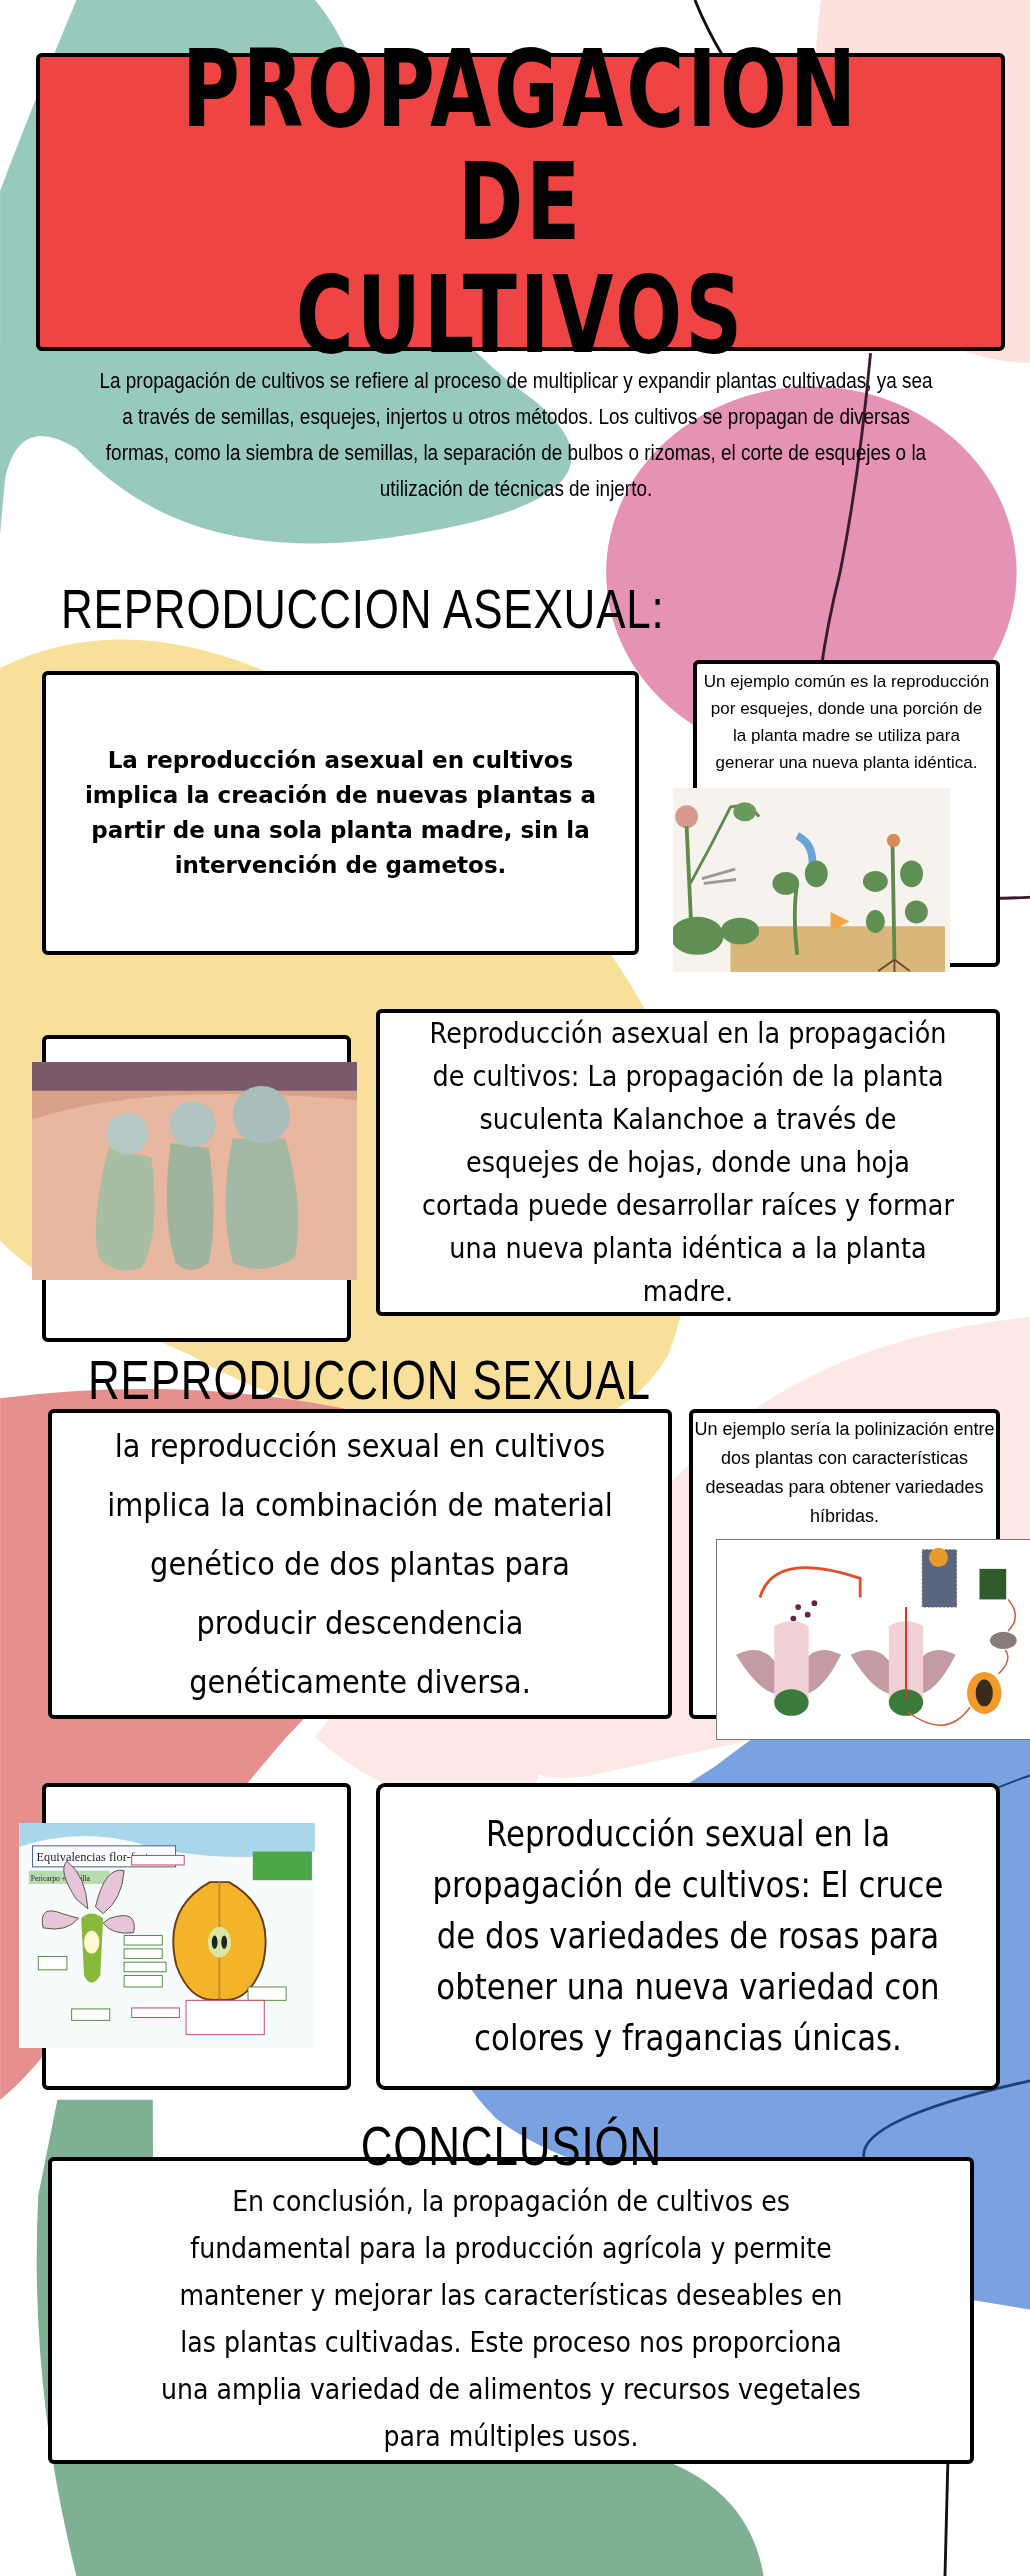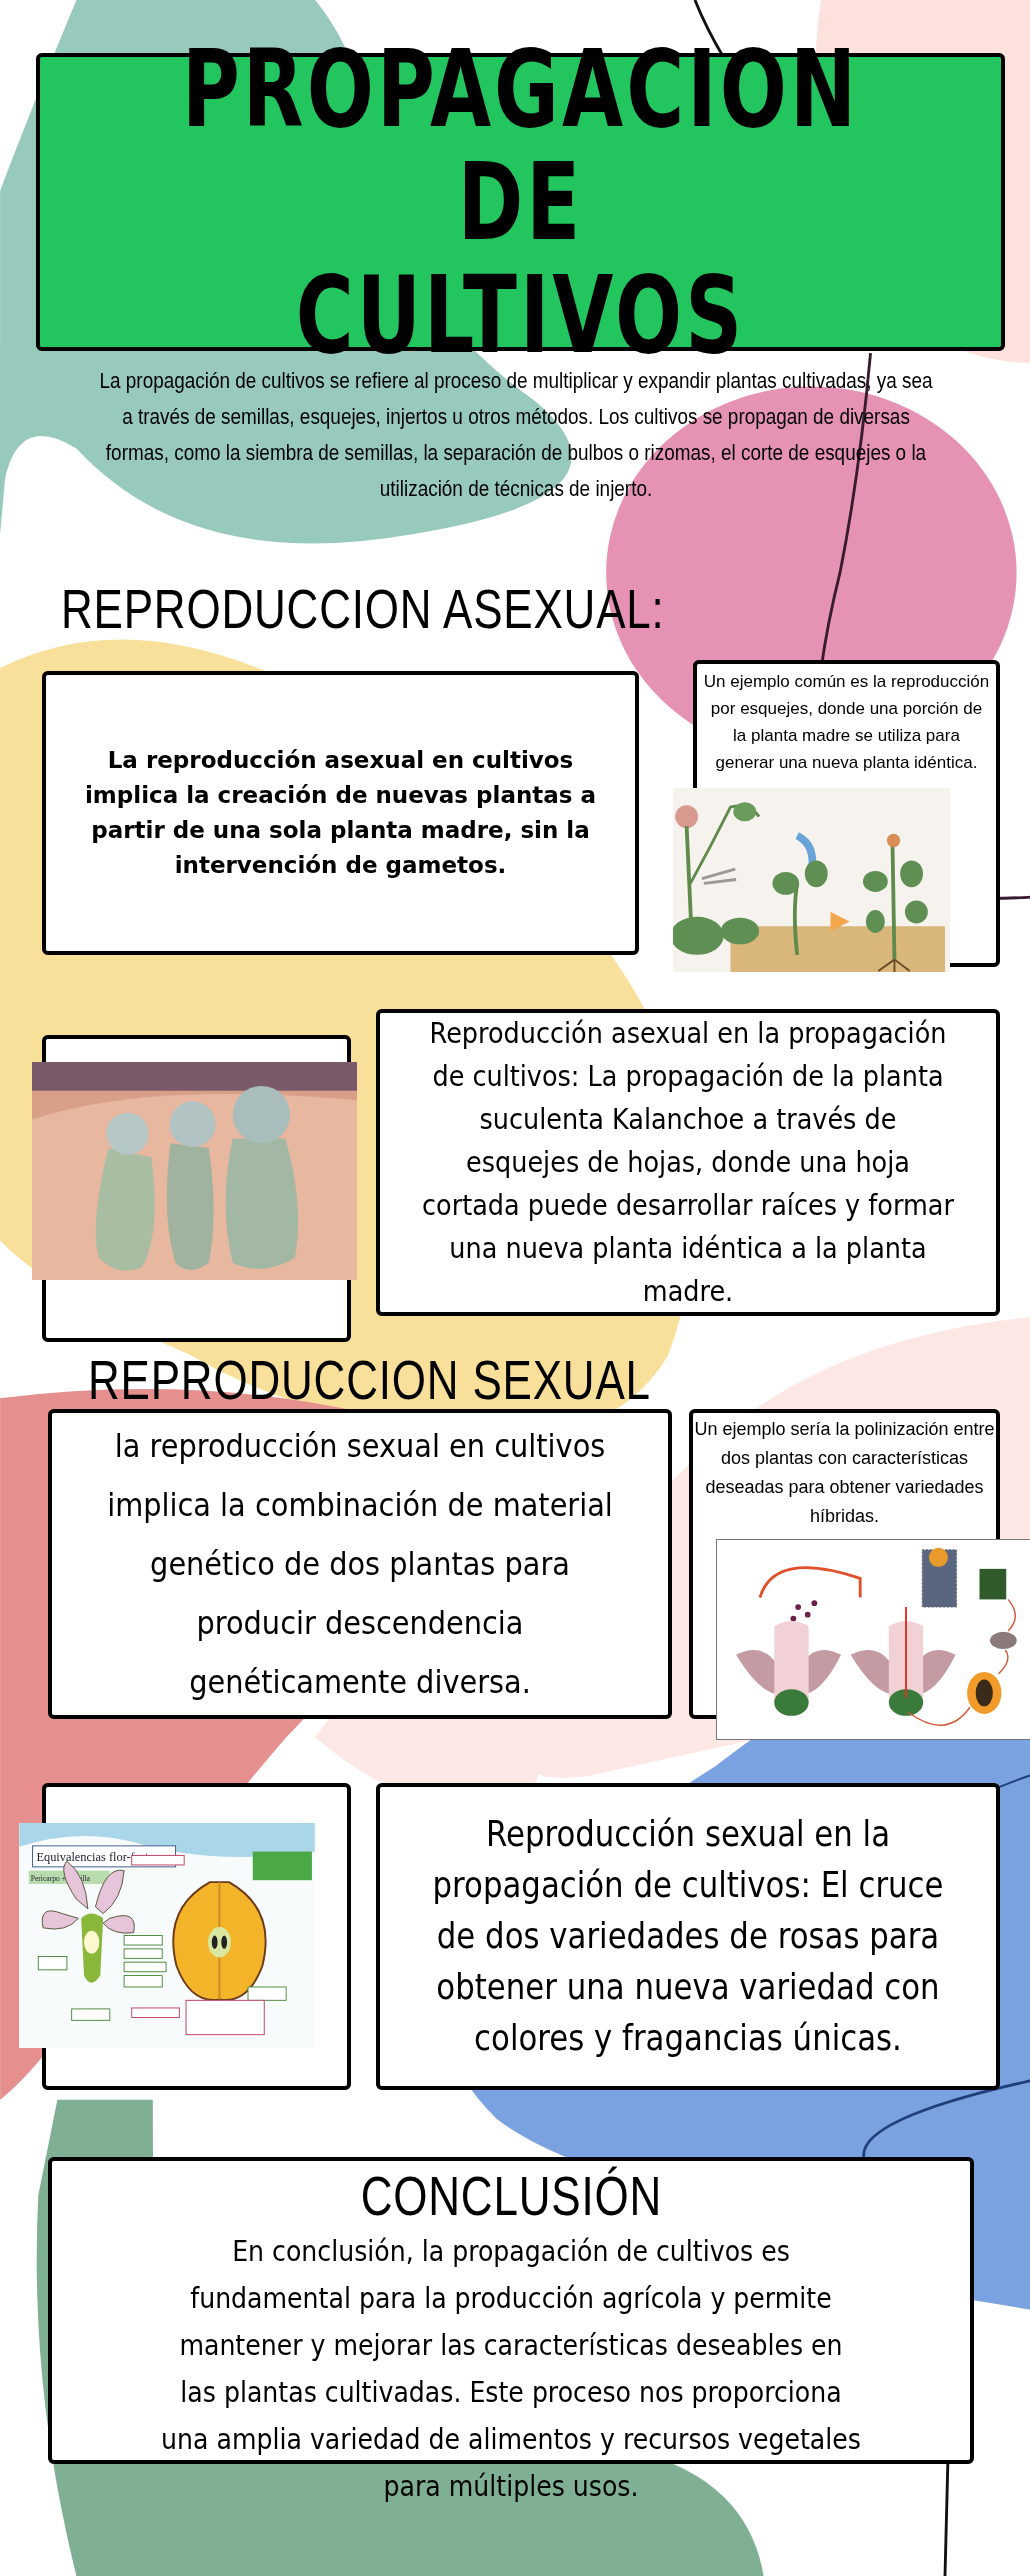--- a/index.html
+++ b/index.html
@@ -12,21 +12,21 @@
   .bg { position: absolute; left: 0; top: 0; width: 1031px; height: 2576px; z-index: 0; }
   .card {
     position: absolute; z-index: 2;
     background: #ffffff;
     border: 4.8px solid #000;
     border-radius: 5.7px;
     box-sizing: border-box;
     display: flex; align-items: center; justify-content: center;
     text-align: center;
   }
-  .title-card { background: #22c55e; align-items: center; }
+  .title-card { background: #ef4444; align-items: center; }
   .title-text {
     font-family: "DejaVu Sans Condensed", "DejaVu Sans", sans-serif;
     font-weight: bold; font-size: 107px; line-height: 113px;
     letter-spacing: 3.8px; transform: scaleX(0.82); transform-origin: center;
     white-space: pre-line;
   }
   .intro {
     position: absolute; z-index: 2; left: 29px; width: 974px; top: 363px;
     text-align: center; font-family: "Liberation Sans Narrow", "Liberation Sans", sans-serif;
     font-size: 22px; line-height: 36px;
@@ -201,21 +201,21 @@
       <rect x="240" y="172" width="40" height="14"></rect>
     </g>
     <g fill="#fff" stroke="#c04060">
       <rect x="118" y="34" width="55" height="10"></rect>
         <rect x="118" y="194" width="50" height="10"></rect>
       <rect x="175" y="186" width="82" height="36"></rect>
     </g>
   </svg>
 </div>
 
-<div class="card" style="left:376px; top:1783px; width:624px; height:307px;">
+<div class="card" style="left:376px; top:1783px; width:624px; height:307px;border-radius:9px;">
   <div class="open-text" style="font-size:35px; line-height:51px; padding:0 17px;">Reproducción sexual en la propagación de cultivos: El cruce de dos variedades de rosas para obtener una nueva variedad con colores y fragancias únicas.</div>
 </div>
 
-<div class="card" style="left:48px; top:2157px; width:926px; height:307px; flex-direction:column; justify-content:space-between;">
+<div class="card" style="left:48px; top:2157px; width:926px; height:307px; flex-direction:column; justify-content:flex-end;">
   <div class="section-heading" style="position:relative; transform:scaleX(0.8); transform-origin:center; margin-top:3.8px; line-height:63px;">CONCLUSIÓN</div>
   <div class="round-text" style="font-size:28px; line-height:47px; padding:0 67px; font-weight:500;">En conclusión, la propagación de cultivos es fundamental para la producción agrícola y permite mantener y mejorar las características deseables en las plantas cultivadas. Este proceso nos proporciona una amplia variedad de alimentos y recursos vegetales para múltiples usos.</div>
 </div>
 
 
 </body></html>

